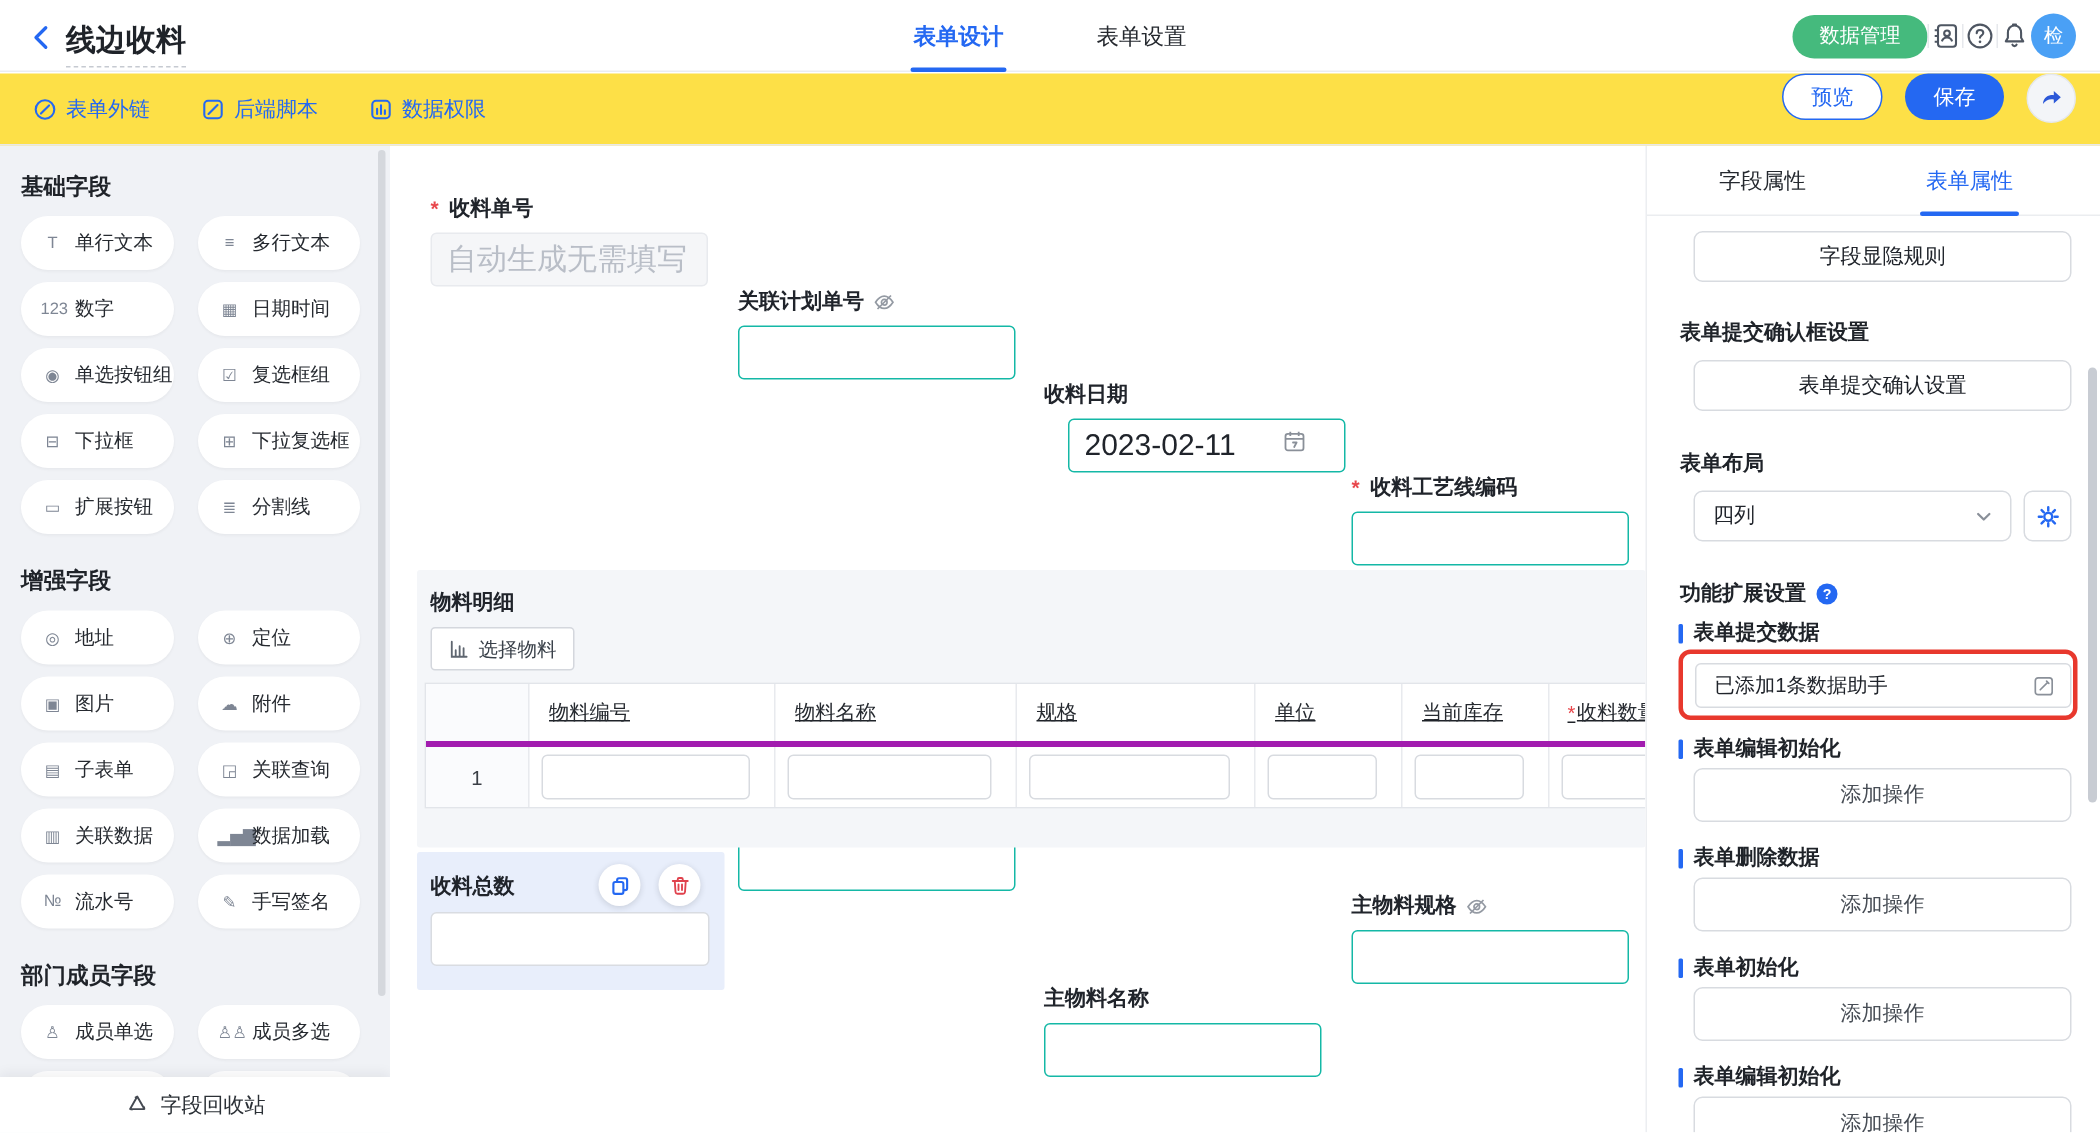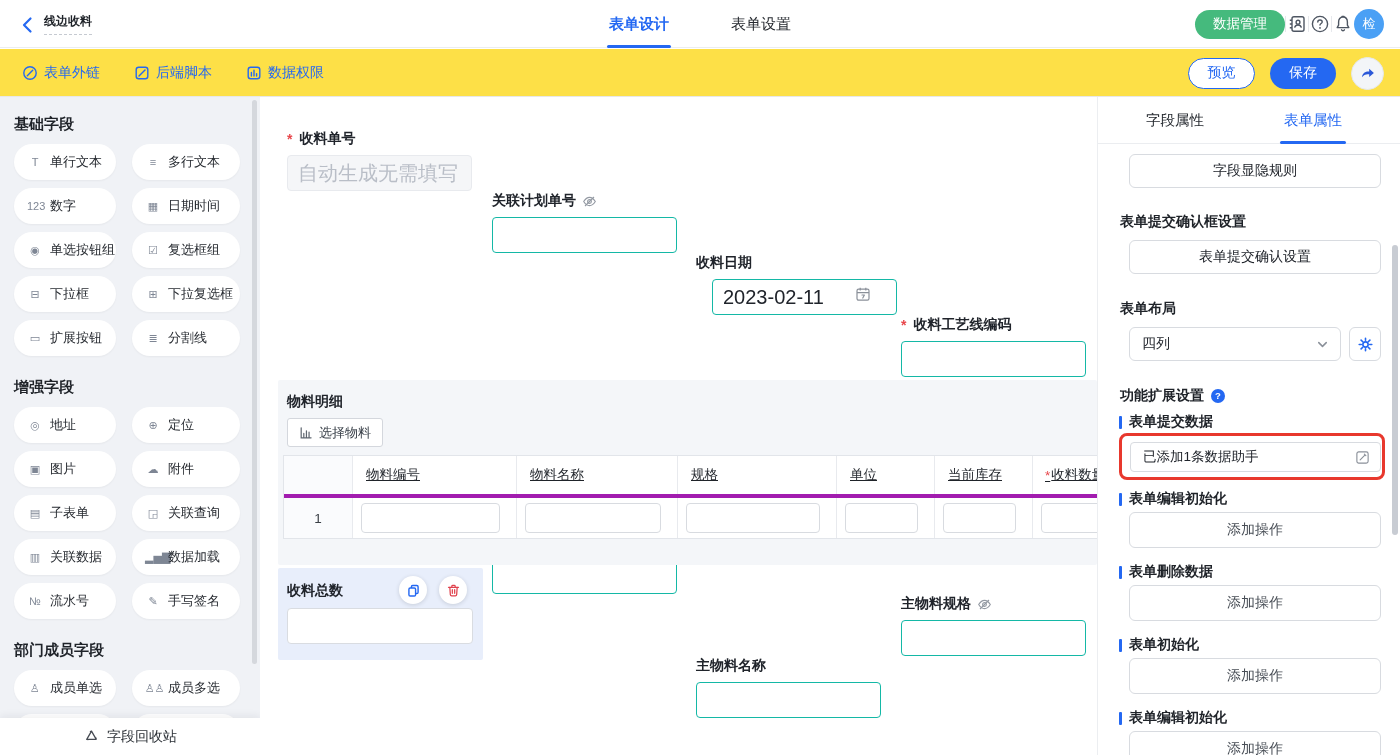--- a/index.html
+++ b/index.html
@@ -3,36 +3,36 @@
 <meta charset="utf-8">
 <style>
   * { margin:0; padding:0; box-sizing:border-box; }
   html,body { background:#fff; }
   body { font-family:"Liberation Sans","DejaVu Sans",sans-serif; color:#1f2329; }
   .screen { position:relative; width:1400px; height:755px; overflow:hidden; background:#fff; }
 
   
   .topbar { position:absolute; left:0; top:0; width:1400px; height:48px; background:#fff; border-bottom:1px solid #ebedf0; z-index:30; }
   .back-btn { position:absolute; left:18px; top:15px; width:20px; height:20px; cursor:pointer; }
-  .app-title { position:absolute; left:44px; top:13px; font-size:12px; font-weight:700; color:#1f2329; padding-bottom:4px; border-bottom:1px dashed #c6cad1; }
+  .app-title { position:absolute; left:44px; top:13px; font-size:20px; font-weight:700; color:#1f2329; padding-bottom:4px; border-bottom:1px dashed #c6cad1; }
   .tb-tabs { position:absolute; left:50%; transform:translateX(-50%); top:0; height:48px; display:flex; gap:62px; align-items:center; }
   .tb-tab { position:relative; height:48px; display:flex; align-items:center; font-size:15px; color:#25292f; cursor:pointer; }
   .tb-tab.active { color:#2468f2; font-weight:600; }
   .tb-tab.active .tab-underline { position:absolute; left:-2px; right:-2px; bottom:0; height:3px; background:#2468f2; border-radius:2px; }
   .tb-right { position:absolute; right:16px; top:0; height:48px; display:flex; align-items:center; gap:0; }
   .btn-green { height:29px; padding:0 18px; background:#45ba7d; color:#fff; font-size:13.5px; border:none; border-radius:15px; display:flex; align-items:center; cursor:pointer; }
   .tb-divider { width:1px; height:16px; background:#e6e8ec; }
   .icon-btn { width:22px; height:22px; display:flex; align-items:center; justify-content:center; cursor:pointer; }
   .avatar { width:30px; height:30px; border-radius:50%; background:#4aa0f5; color:#fff; font-size:13px; display:flex; align-items:center; justify-content:center; cursor:pointer; }
 
   
   .toolbar { position:absolute; left:0; top:49px; width:1400px; height:48px; background:#fde047; border-bottom:1px solid #e8e8e8; z-index:29; }
   .tl-links { position:absolute; left:22px; top:0; height:48px; display:flex; align-items:center; gap:34px; }
   .tl-link { display:flex; align-items:center; gap:6px; color:#2468f2; font-size:14px; cursor:pointer; }
-  .tl-right { position:absolute; right:16px; top:0; height:48px; display:flex; align-items:center; gap:15px; }
+  .tl-right { position:absolute; right:16px; top:0; height:48px; display:flex; align-items:flex-start; gap:15px; }
   .btn-outline { width:67px; height:31px; border:1px solid #2468f2; color:#2468f2; background:#fff; border-radius:16px; font-size:14px; cursor:pointer; }
   .btn-primary { width:66px; height:31px; border:none; color:#fff; background:#2468f2; border-radius:16px; font-size:14px; cursor:pointer; }
   .btn-share { width:33px; height:33px; border-radius:50%; background:#f3f5f8; border:1px solid #e5e8ec; display:flex; align-items:center; justify-content:center; cursor:pointer; }
 
   
   .sidebar { position:absolute; left:0; top:97px; width:260px; height:658px; background:#f0f2f6; overflow:hidden; }
   .sb-inner { padding:18px 0 0 14px; }
   .sb-group-title { font-size:15px; font-weight:700; color:#1f2329; margin-bottom:10px; }
   .sb-grid { display:grid; grid-template-columns:102px 108px; column-gap:16px; row-gap:8px; margin-bottom:22px; }
   .sb-pill { height:36px; background:#fff; border-radius:19px; display:flex; align-items:center; padding-left:13px; gap:7px; cursor:grab; box-shadow:0 1px 2px rgba(31,35,41,.05); }

